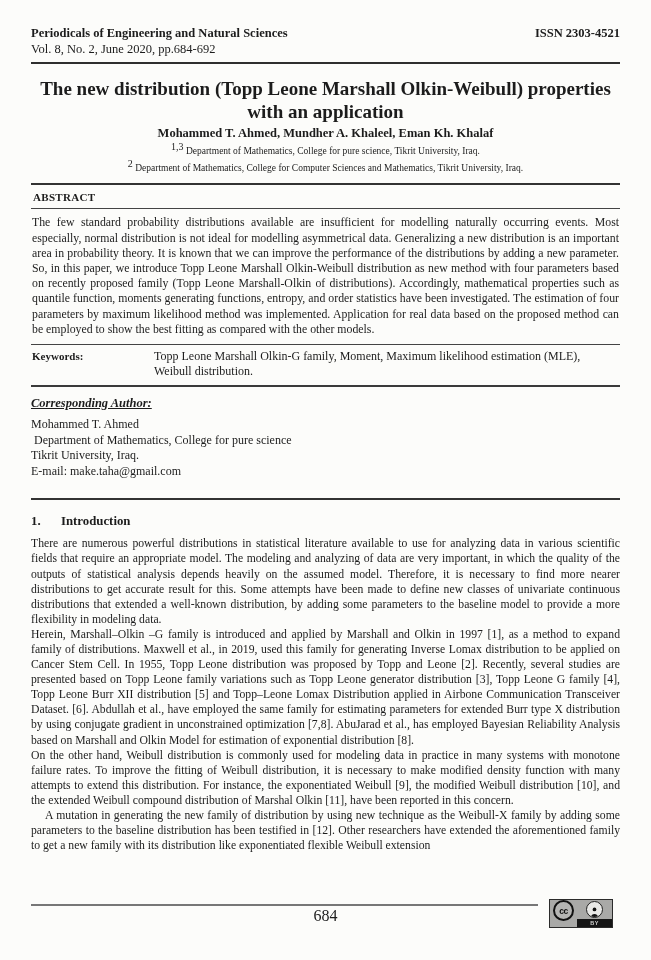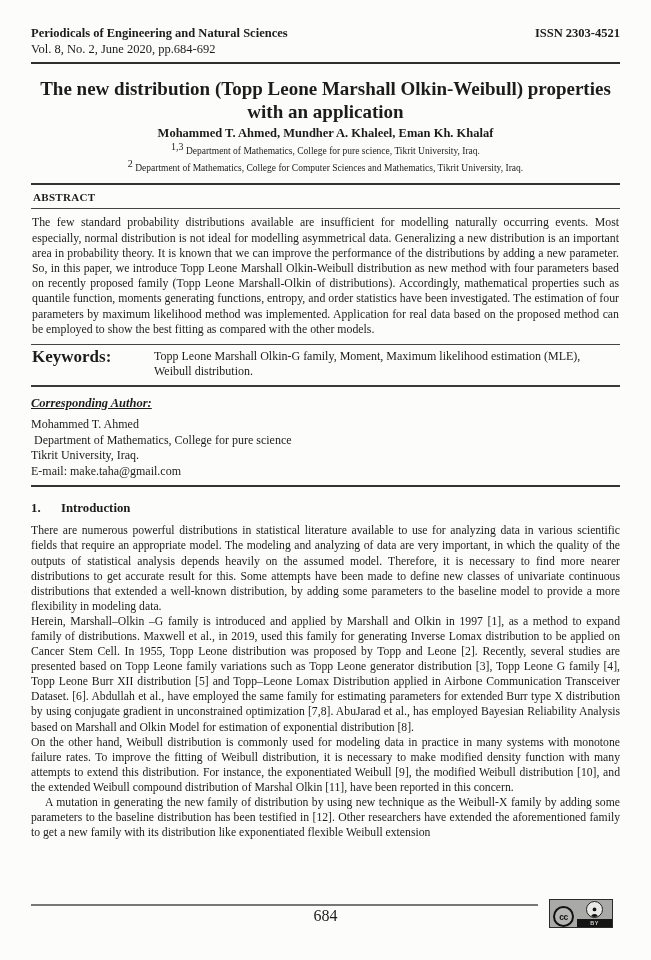--- a/index.html
+++ b/index.html
@@ -31,26 +31,26 @@
   .affil sup { font-size: 10px; font-family: Liberation Serif, serif; }
 
   
   .abstract-top-rule { border: none; border-top: 2.5px solid #333; margin: 9px 0 0 0; }
   .abstract-heading { font-weight: bold; font-size: 11px; padding: 6px 2px 5px 2px; letter-spacing: 0.3px; }
   .abstract-mid-rule { border: none; border-top: 1.5px solid #444; margin: 0; }
   .abstract-text { font-size: 11.8px; line-height: 15.2px; text-align: justify; padding: 6px 1px 7px 1px; }
 
   
   .keywords-row { border-top: 1.5px solid #444; border-bottom: 2px solid #3a3a3a; display: flex; padding: 4px 1px 5px 1px; }
-  .keywords-label { font-weight: bold; font-size: 17px; width: 122px; flex: none; line-height: 15.5px; }
+  .keywords-label { font-weight: bold; font-size: 11px; width: 122px; flex: none; line-height: 15.5px; }
   .keywords-value { font-size: 12px; line-height: 15.5px; width: 448px; }
 
   
   .ca-heading { font-weight: bold; font-style: italic; font-size: 12.5px; margin-top: 8px; line-height: 16px; text-decoration: underline; }
-  .ca-lines { margin-top: 6px; padding-bottom: 6px; }
+  .ca-lines { margin-top: 6px; padding-bottom: 19px; }
   .ca-line { font-size: 12px; line-height: 15.6px; white-space: pre-wrap; }
   .ca-rule { border: none; border-top: 2.5px solid #333; margin: 0; }
 
   
   .section-heading { margin-top: 13px; font-weight: bold; font-size: 12.8px; line-height: 16px; }
   .section-number { display: inline-block; width: 30px; }
   .intro-paragraphs { margin-top: 7px; }
   .para { font-size: 11.7px; line-height: 15.1px; text-align: justify; margin: 0; }
   .para.indented { text-indent: 14px; }
 
@@ -58,21 +58,21 @@
   .footer-rule { position: absolute; left: 31px; top: 904px; width: 507px; border: none; border-top: 2px solid #777; margin: 0; }
   .page-number { position: absolute; left: 31px; top: 907px; width: 589px; text-align: center; font-size: 16px; }
   .cc-badge {
     position: absolute; right: 38px; top: 899px;
     width: 64px; height: 29px;
     background: #a9a9a7;
     border: 1.5px solid #2b2b2b;
     box-sizing: border-box;
     display: flex;
   }
-  .cc-left { flex: none; width: 27px; display: flex; align-items: flex-end; justify-content: center; }
+  .cc-left { flex: none; width: 27px; display: flex; align-items: flex-start; justify-content: center; }
   .cc-circle {
     width: 17px; height: 17px; border: 2px solid #111; border-radius: 50%;
     display: flex; align-items: center; justify-content: center;
     font-family: "Liberation Sans", sans-serif;
     font-weight: bold; font-size: 8.5px; color: #111; letter-spacing: -0.5px;
     background: #b5b5b3;
   }
   .cc-right { flex: 1; display: flex; flex-direction: column; }
   .person-area { flex: 1; display: flex; align-items: center; justify-content: center; }
   .person-circle { width: 15px; height: 15px; border-radius: 50%; background: #e8e8e6; border: 1px solid #222;

